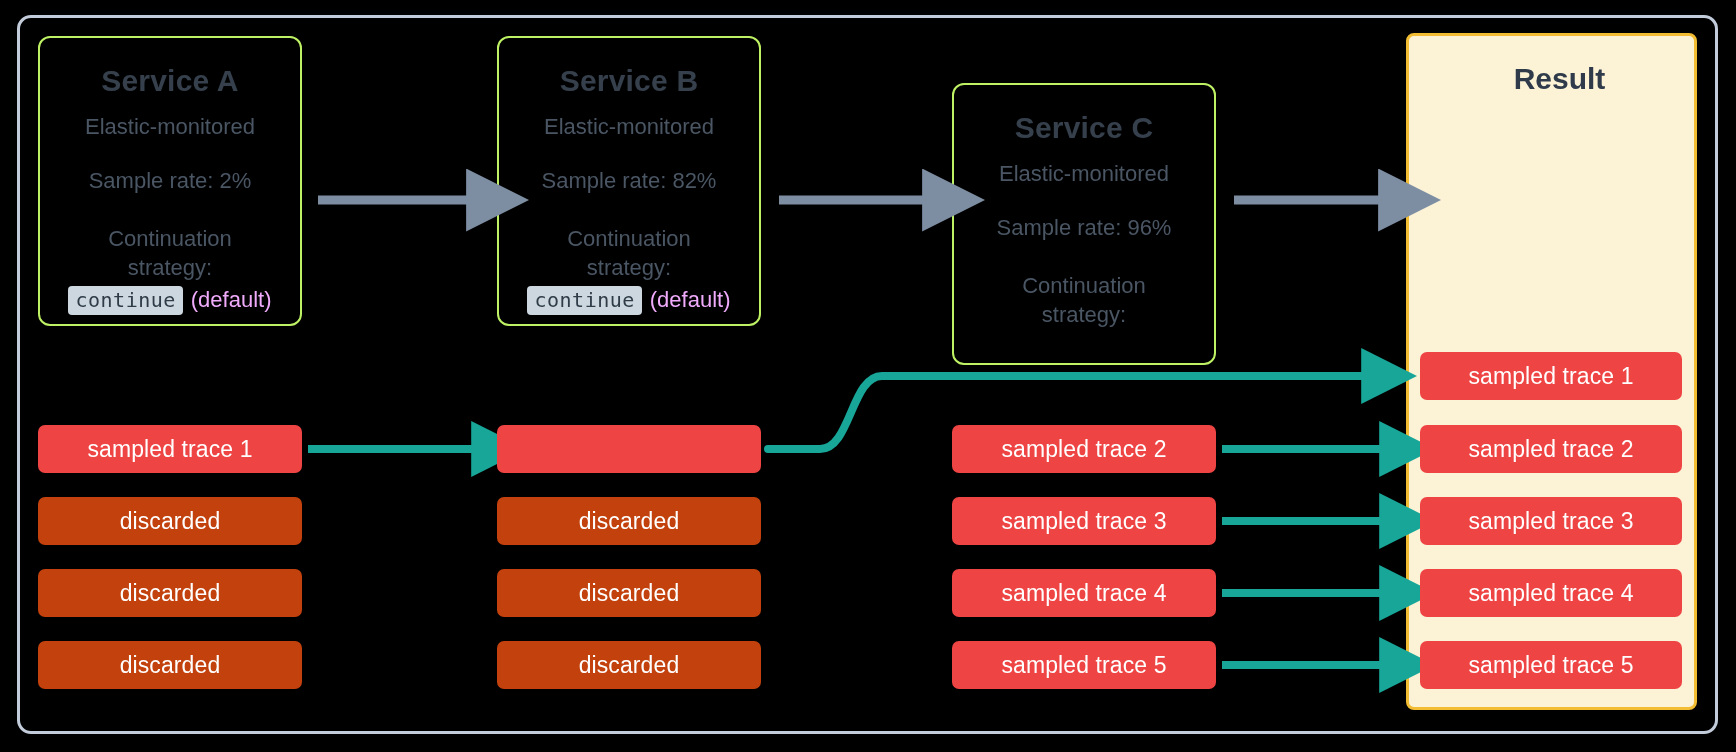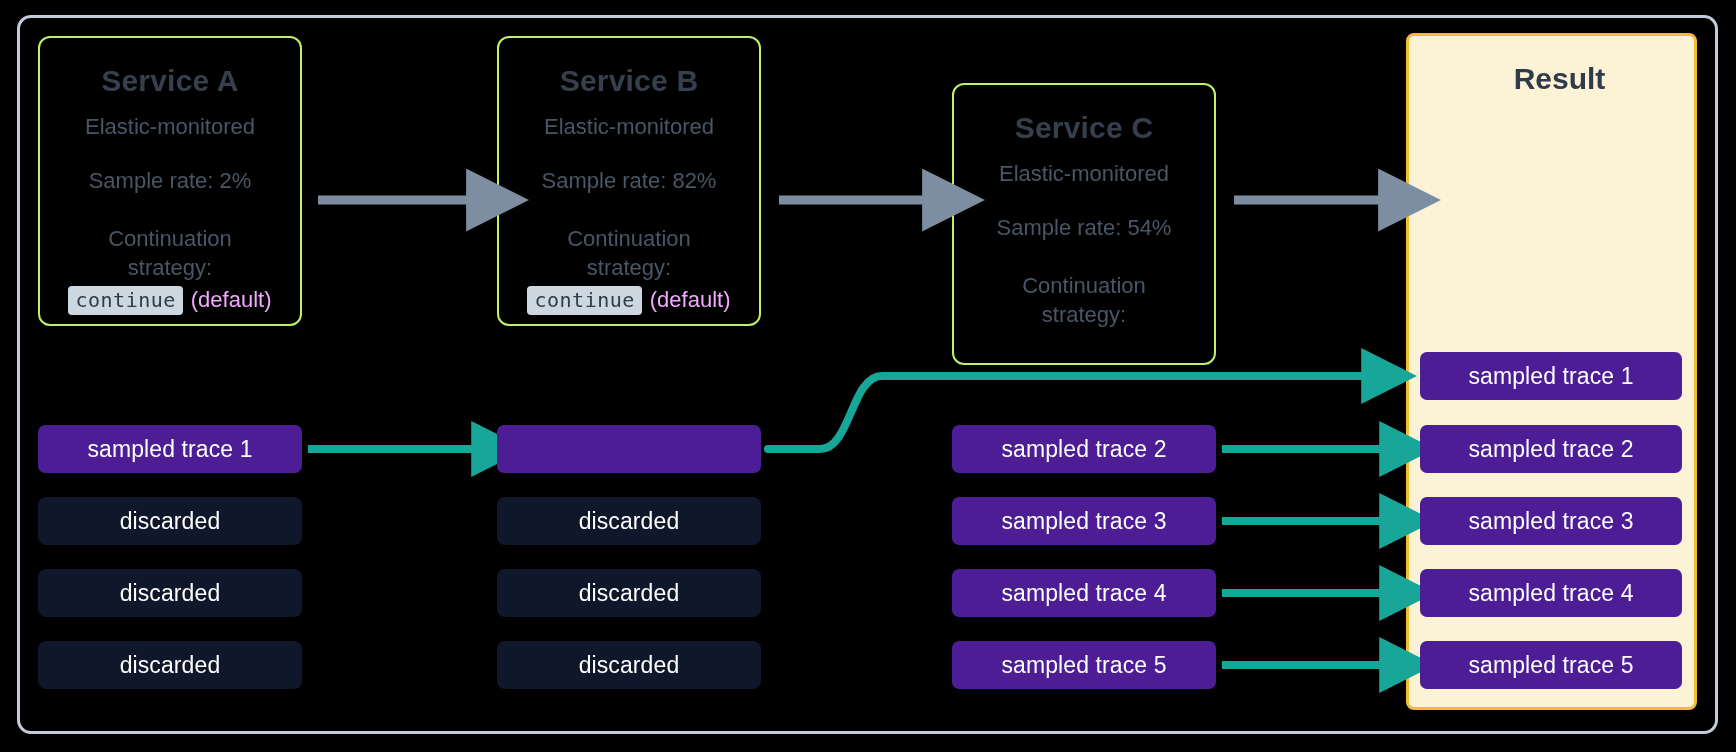--- a/index.html
+++ b/index.html
@@ -108,22 +108,22 @@
     position: absolute;
     box-sizing: border-box;
     border-radius: 7px;
     display: flex;
     align-items: center;
     justify-content: center;
     color: #ffffff;
     font-size: 23px;
     letter-spacing: 0.1px;
   }
-  .bar-sampled { background: #4c1d95; align-items: center; }
-  .bar-discarded { background: #0f172a; border-radius: 8px; }
+  .bar-sampled { background: #ef4444; align-items: center; }
+  .bar-discarded { background: #c2410c; }
   svg.overlay {
     position: absolute;
     left: 0;
     top: 0;
     width: 1736px;
     height: 752px;
     pointer-events: none;
   }
 </style>
 </head>
@@ -151,21 +151,21 @@
     <div class="service-strategy-label">Continuation strategy:</div>
     <div class="strategy-row">
       <span class="code-chip">continue</span>
       <span class="default-note">(default)</span>
     </div>
   </div>
 
   <div class="service-box" style="left:952px; top:36px; width:264px; height:282px;margin-top:47px;">
     <div class="service-title">Service C</div>
     <div class="service-sub">Elastic-monitored</div>
-    <div class="service-rate">Sample rate: 54%</div>
+    <div class="service-rate">Sample rate: 96%</div>
     <div class="service-strategy-label">Continuation strategy:</div>
   </div>
 
   <div class="result-box" style="left:1406px; top:33px; width:291px; height:677px;">
     <div class="result-title">Result</div>
   </div>
 
   <svg class="overlay" viewBox="0 0 1736 752">
     <defs>
       <marker id="grayhead" markerWidth="7" markerHeight="7" refX="1.1" refY="3.5" orient="auto">

